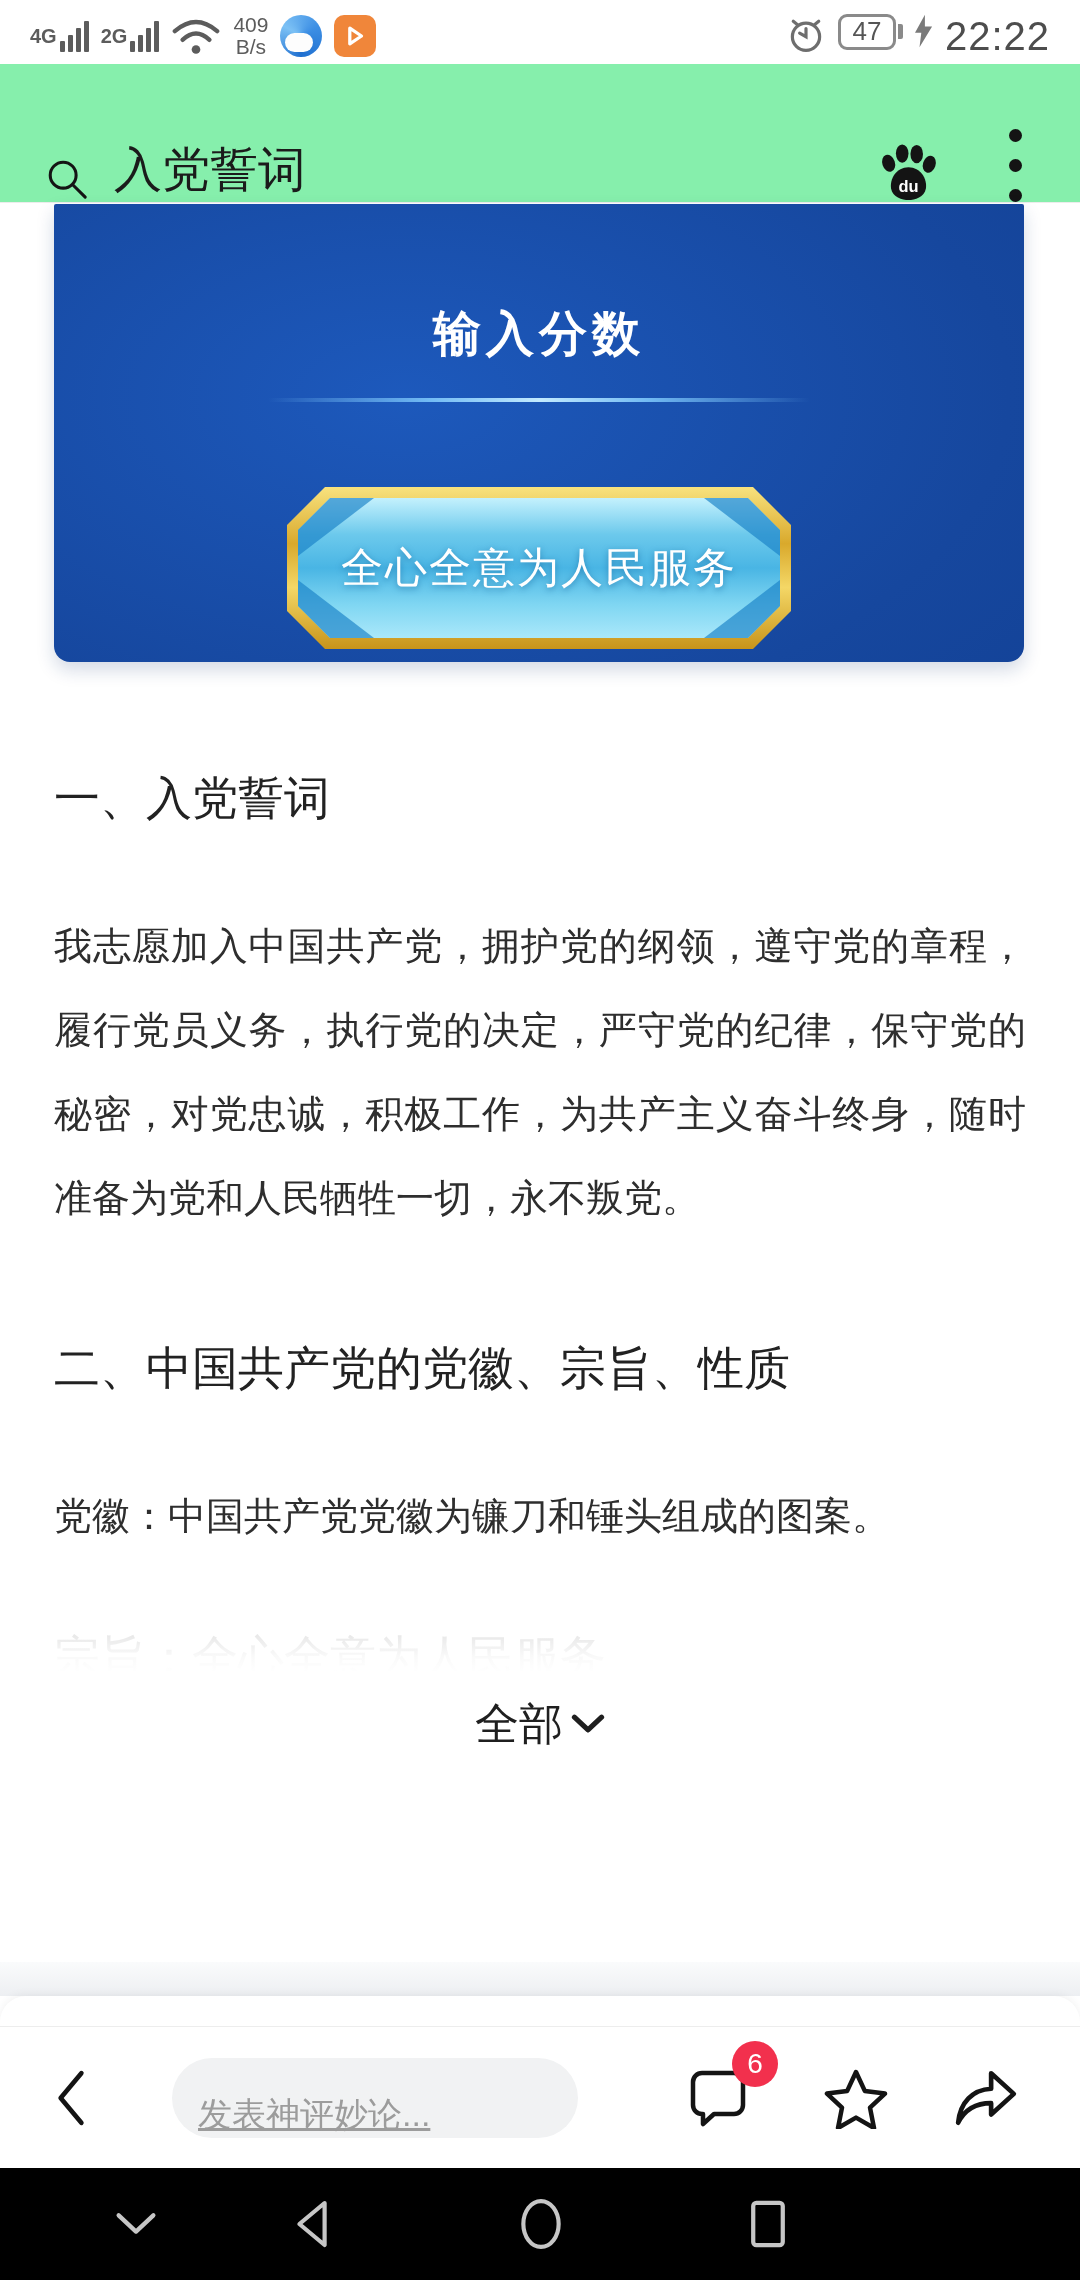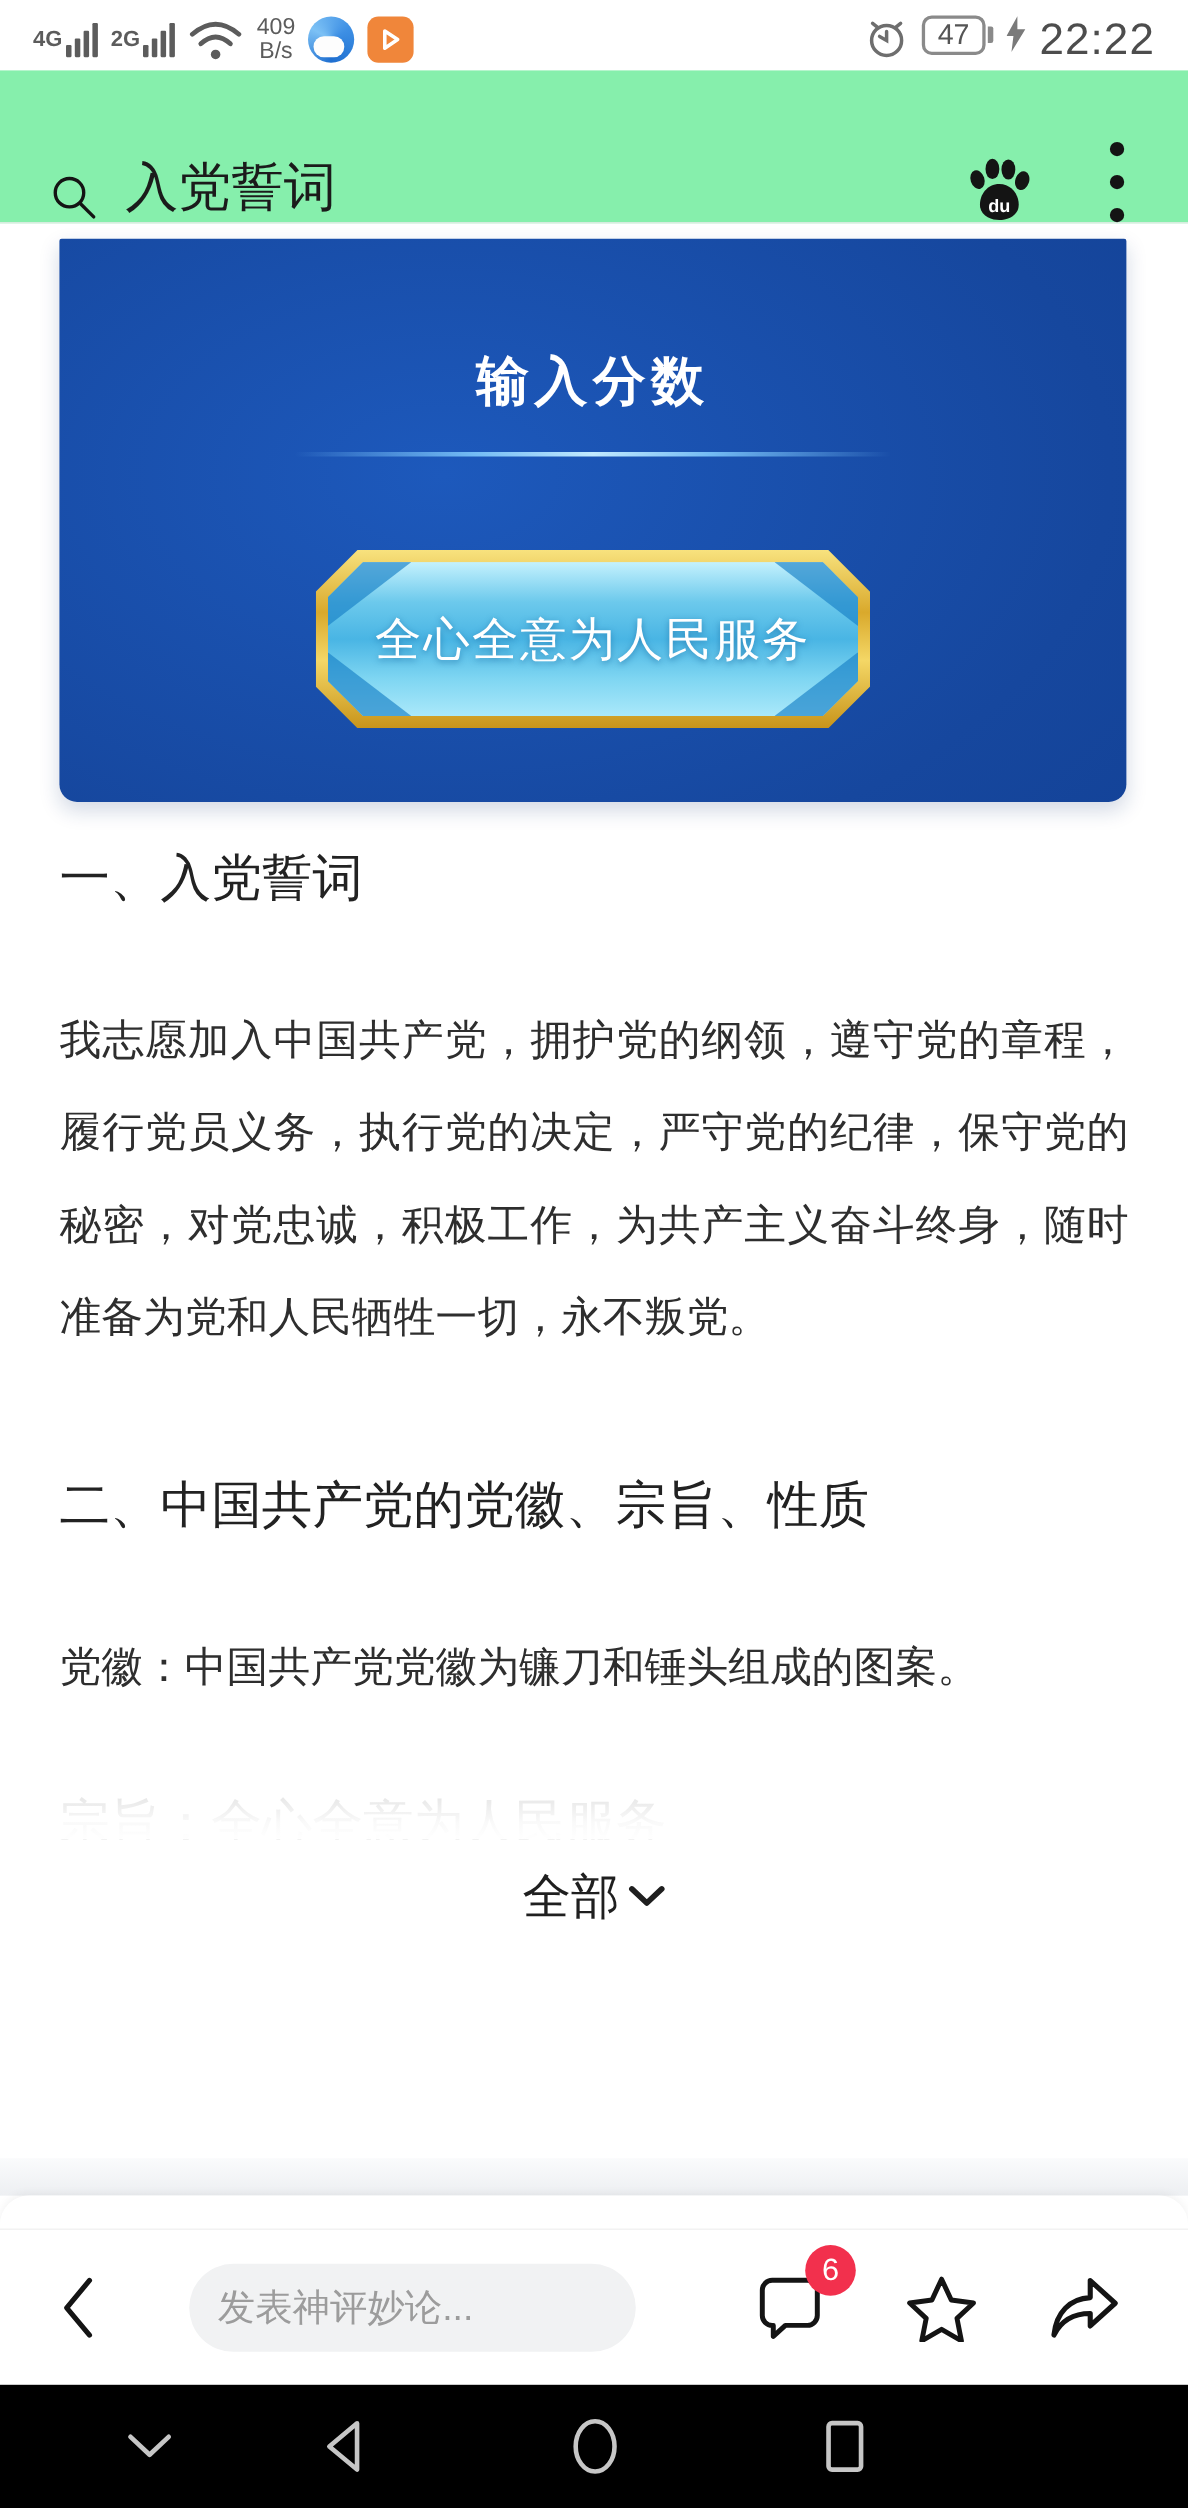--- a/index.html
+++ b/index.html
@@ -27,21 +27,21 @@
   .time { font-size:40px; color:#4d4d4d; letter-spacing:1px; }
 
   
   .header { position:absolute; top:64px; left:0; right:0; height:139px; background:#86efac; display:flex; align-items:flex-end; padding:0 44px; border-bottom:1px solid #ececec; }
   .query { font-size:48px; color:#1b1b1b; margin-left:24px; }
   .paw { margin-left:auto; }
   .menu-dots { display:flex; flex-direction:column; gap:17px; margin-left:70px; margin-right:14px; }
   .dot { width:13px; height:13px; background:#141414; border-radius:50%; }
 
   
-  .banner { position:absolute; top:217px; left:54px; width:970px; height:512px; border-radius:2px 2px 16px 16px;
+  .banner { position:absolute; top:204px; left:54px; width:970px; height:458px; border-radius:2px 2px 16px 16px;
             background:radial-gradient(130% 150% at 36% 42%, var(--card_blue_light,#1d59bc) 0%, #16479e 48%, var(--card_blue_dark,#0e3a8c) 100%);
             box-shadow:0 8px 18px rgba(18,48,110,.18); }
   .banner-title { position:absolute; top:98px; left:0; right:0; text-align:center; color:#fff; font-size:48px; font-weight:700; letter-spacing:5px; }
   .banner-divider { position:absolute; top:194px; left:214px; width:542px; height:4px; border-radius:2px;
             background:linear-gradient(90deg, rgba(130,205,255,0) 0%, rgba(130,205,255,.85) 30%, #c2eaff 50%, rgba(130,205,255,.85) 70%, rgba(130,205,255,0) 100%); }
   .gem-btn { position:absolute; top:283px; left:233px; width:504px; height:162px; border:none; padding:0; background:none; cursor:pointer; }
   .gem-gold { position:absolute; inset:0;
             clip-path:polygon(38px 0, calc(100% - 38px) 0, 100% 38px, 100% calc(100% - 38px), calc(100% - 38px) 100%, 38px 100%, 0 calc(100% - 38px), 0 38px);
             background:linear-gradient(180deg,#f8e27e 0%, #d9a92c 35%, #f4d766 62%, #c8941a 100%); }
   .gem-inner { position:absolute; inset:11px;
@@ -64,21 +64,21 @@
   .ghost-text { font-size:46px; line-height:58px; color:#c7c7c7; }
   .ghost-fade { position:absolute; inset:0; background:linear-gradient(180deg, rgba(255,255,255,.5) 0%, rgba(255,255,255,.9) 65%, #fff 100%); }
   .expand { margin-top:20px; height:64px; display:flex; align-items:center; justify-content:center; gap:8px; font-size:44px; color:#1f1f1f; cursor:pointer; }
 
   
   .gap-band { position:absolute; top:1962px; left:0; right:0; height:34px; background:linear-gradient(180deg,#fafbfc,#edeff2); }
   .sheet { position:absolute; top:1996px; left:0; right:0; height:172px; background:#fff; border-radius:26px 26px 0 0; box-shadow:0 -2px 8px rgba(0,0,0,.05); }
   .sheet-divider { position:absolute; top:30px; left:0; right:0; height:1px; background:#ededed; }
   .comment-bar { position:absolute; top:31px; left:0; right:0; bottom:0; display:flex; align-items:center; padding:0 60px 0 54px; }
   .back-btn { width:64px; display:flex; align-items:center; background:none; border:none; cursor:pointer; }
-  .pill { margin-left:54px; width:406px; height:80px; background:#f1f2f3; border-radius:40px; display:flex; align-items:center; padding:0 26px; font-size:34px; color:#9c9c9c; cursor:text; }
+  .pill { margin-left:54px; width:406px; height:80px; background:#f1f2f3; border-radius:40px; display:flex; align-items:flex-end; padding:0 26px; font-size:34px; color:#9c9c9c; cursor:text;text-decoration:underline; }
   .icon-btn { position:relative; background:none; border:none; cursor:pointer; }
   .bubble-btn { margin-left:auto; }
   .star-btn { margin-left:74px; }
   .share-btn { margin-left:66px; }
   .badge { position:absolute; top:-26px; right:-28px; min-width:46px; height:46px; border-radius:23px; background:var(--badge_red,#f2304d); color:#fff; font-size:28px; display:flex; align-items:center; justify-content:center; padding:0 6px; }
 
   
   .navbar { position:absolute; top:2168px; left:0; right:0; bottom:0; background:#000; }
   .nav-ic { position:absolute; top:50%; transform:translate(-50%,-50%); background:none; border:none; cursor:pointer; }
   .nav-hide { left:136px; } .nav-back { left:312px; } .nav-home { left:541px; } .nav-recents { left:768px; }

